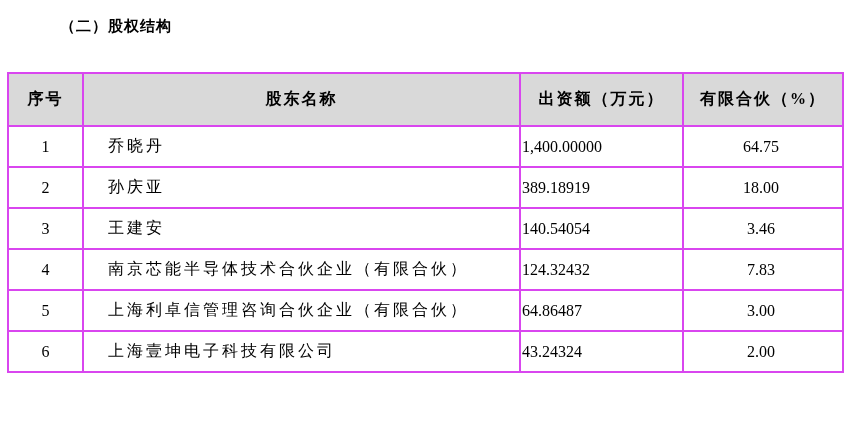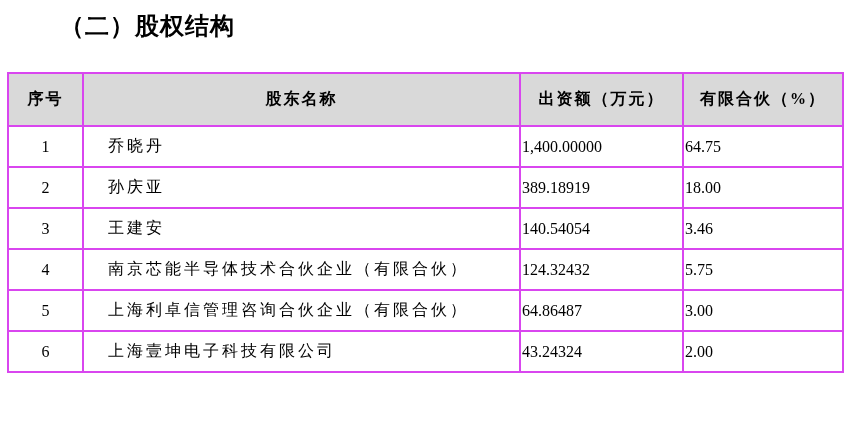--- a/index.html
+++ b/index.html
@@ -7,21 +7,21 @@
     padding: 0;
     background: #ffffff;
     width: 852px;
     height: 427px;
     overflow: hidden;
     font-family: "Liberation Serif", "DejaVu Serif", serif;
     color: #000000;
   }
   .doc-title {
     margin: 13px 0 0 60px;
-    font-size: 24px;
+    font-size: 15px;
     font-weight: bold;
     letter-spacing: 1px;
     line-height: 26px;
   }
   table.equity-table {
     border-collapse: collapse;
     table-layout: fixed;
     width: 835px;
     margin: 33px 0 0 7px;
     border: 2px solid #000000;
@@ -41,21 +41,21 @@
     text-align: center;
     letter-spacing: 2px;
   }
   .equity-table tbody td {
     height: 41px;
     background: #ffffff;
   }
   .cell-no   { text-align: center; font-size: 17px; }
   .cell-name { text-align: left; padding-left: 24px; letter-spacing: 3px; }
   .cell-amount { text-align: left; padding-right: 7px; }
-  .cell-ratio  { text-align: left; padding-right: 5px; }
+  .cell-ratio  { text-align: center; padding-right: 5px; }
   .total-row td { height: 41px; font-weight: bold; }
   .total-label { text-align: center; letter-spacing: 3px; font-size: 18px; }
 </style>
 </head>
 <body>
 
 <div class="doc-title">（二）股权结构</div>
 
 <table class="equity-table">
   <colgroup>
@@ -88,21 +88,21 @@
     <tr>
       <td class="cell-no">3</td>
       <td class="cell-name">王建安</td>
       <td class="cell-amount">140.54054</td>
       <td class="cell-ratio">3.46</td>
     </tr>
     <tr>
       <td class="cell-no">4</td>
       <td class="cell-name">南京芯能半导体技术合伙企业（有限合伙）</td>
       <td class="cell-amount">124.32432</td>
-      <td class="cell-ratio">5.75</td>
+      <td class="cell-ratio">7.83</td>
     </tr>
     <tr>
       <td class="cell-no">5</td>
       <td class="cell-name">上海利卓信管理咨询合伙企业（有限合伙）</td>
       <td class="cell-amount">64.86487</td>
       <td class="cell-ratio">3.00</td>
     </tr>
     <tr>
       <td class="cell-no">6</td>
       <td class="cell-name">上海壹坤电子科技有限公司</td>

